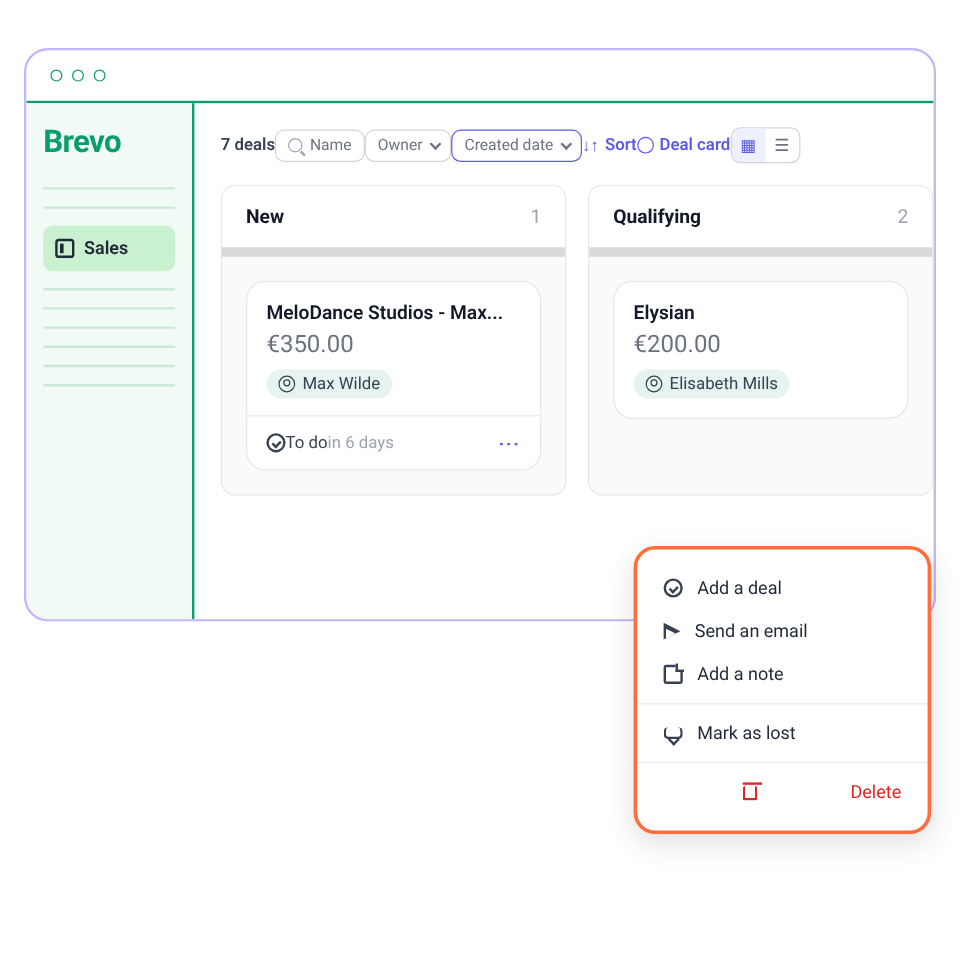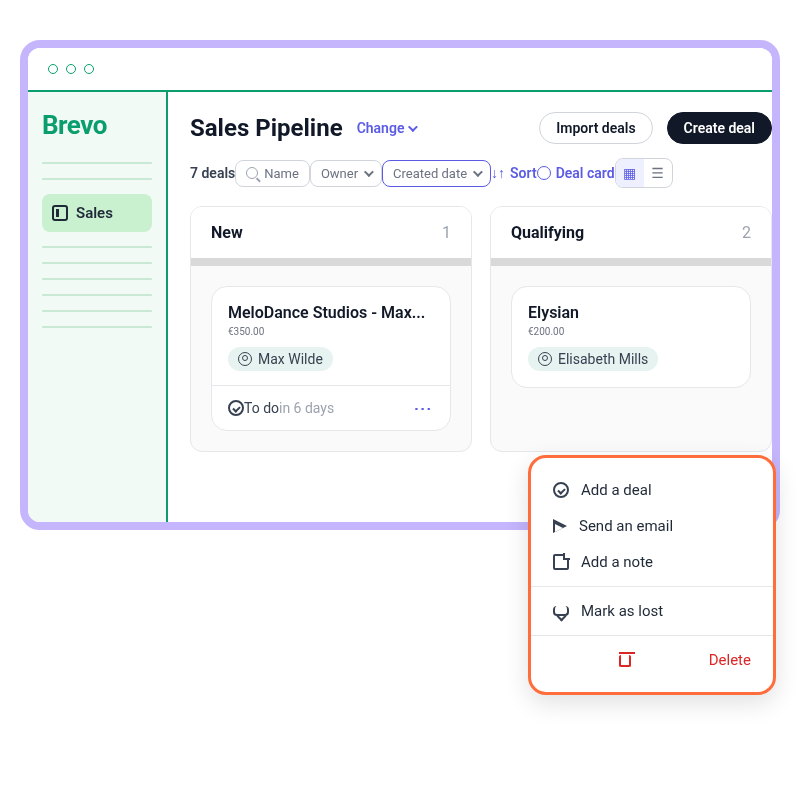--- a/index.html
+++ b/index.html
@@ -1,17 +1,17 @@
 <!DOCTYPE html>
 <html><head>
 <meta charset="utf-8">
 <style>
 *{box-sizing:border-box;margin:0;padding:0;font-family:-apple-system,BlinkMacSystemFont,"Segoe UI",Roboto,sans-serif}
 body{background:#fff;padding:40px 0 0 20px}
-.window{width:760px;border:8px solid #c4b5fd;border-radius:20px;overflow:hidden;background:#fff}
+.window{width:760px;border:2px solid #c4b5fd;border-radius:20px;overflow:hidden;background:#fff}
 .titlebar{height:44px;background:#fff;display:flex;align-items:center;padding:0 20px;gap:8px;border-bottom:2px solid #0a9e6f}
 .dot{width:10px;height:10px;border:1.5px solid #0a9e6f;border-radius:50%}
 .body{display:flex;height:430px}
 .sidebar{width:140px;background:#f2faf5;border-right:2px solid #0a9e6f;padding:18px 14px}
 .logo{font-size:26px;font-weight:700;color:#0a9e6f;letter-spacing:-0.5px;margin-bottom:22px}
 .navline{height:2px;background:#c9e8d5;margin:14px 0;border-radius:2px}
 .navitem{display:flex;align-items:center;gap:8px;background:#c9f0cf;border-radius:8px;padding:10px 10px;margin:8px 0;font-weight:600;font-size:15px;color:#1f2937}
 .navicon{width:16px;height:16px;border:2px solid #1f2937;border-radius:3px;position:relative}
 .navicon:before{content:"";position:absolute;left:2px;top:2px;width:3px;height:8px;background:#1f2937}
 .main{flex:1;padding:20px 0 0 22px;overflow:hidden}
@@ -29,21 +29,21 @@
 .viewtog{display:flex;border:1px solid #d1d5db;border-radius:8px;overflow:hidden}
 .viewbtn{width:28px;height:28px;display:flex;align-items:center;justify-content:center;color:#6b7280}
 .viewbtn.active{background:#eef0ff;color:#5b5be5}
 .columns{display:flex;gap:18px}
 .col{width:290px;border:1px solid #e5e7eb;border-radius:12px;background:#fafafa;overflow:hidden}
 .colhead{display:flex;justify-content:space-between;align-items:center;padding:16px 20px;font-weight:700;color:#111827;background:#fff}
 .colcount{color:#9ca3af;font-weight:400}
 .colbar{height:8px;background:#d9d9d9}
 .card{margin:20px;background:#fff;border:1px solid #e5e7eb;border-radius:16px;padding:16px}
 .cardtitle{font-weight:600;font-size:16px;color:#111827;margin-bottom:4px}
-.cardprice{color:#6b7280;font-size:10px;margin-bottom:10px}
+.cardprice{color:#6b7280;font-size:20px;margin-bottom:10px}
 .chip{display:inline-flex;align-items:center;gap:6px;background:#e6f3f1;border-radius:16px;padding:4px 10px;font-size:14px;color:#374151}
 .personicon{width:14px;height:14px;border:1.5px solid #374151;border-radius:50%;position:relative}
 .personicon:before{content:"";position:absolute;left:50%;top:2px;transform:translateX(-50%);width:4px;height:4px;border:1px solid #374151;border-radius:50%}
 .cardfoot{border-top:1px solid #e5e7eb;margin:14px -16px -16px;padding:14px 16px;display:flex;align-items:center;font-size:14px;color:#374151}
 .checkicon{width:16px;height:16px;border:2px solid #374151;border-radius:50%;position:relative}
 .checkicon:before{content:"";position:absolute;left:3px;top:4px;width:5px;height:3px;border-left:2px solid #374151;border-bottom:2px solid #374151;transform:rotate(-45deg)}
 .due{color:#9ca3af}
 .more{margin-left:auto;color:#5b5be5;font-size:18px;letter-spacing:-2px;writing-mode:vertical-lr}
 .chev{display:inline-block;width:7px;height:7px;border-right:2px solid currentColor;border-bottom:2px solid currentColor;transform:rotate(45deg) translateY(-2px)}
 .searchicon{width:12px;height:12px;border:1.5px solid #9ca3af;border-radius:50%;position:relative}
@@ -86,30 +86,20 @@
         <span>Sales</span>
       </div>
       <div class="navline"></div>
       <div class="navline"></div>
       <div class="navline"></div>
       <div class="navline"></div>
       <div class="navline"></div>
       <div class="navline"></div>
     </div>
     <div class="main">
-      <div class="header">
-        <div class="title">Sales Pipeline</div>
-        <div class="change">
-          <span>Change</span>
-          <span class="chev"></span>
-        </div>
-        <div class="spacer"></div>
-        <button class="btn">Import deals</button>
-        <button class="btn btn-dark">Create deal</button>
-      </div>
       <div class="toolbar">
         <span class="count">7 deals</span>
         <div class="pill">
           <span class="searchicon"></span>
           <span>Name</span>
         </div>
         <div class="pill">
           <span>Owner</span>
           <span class="chev"></span>
         </div>

